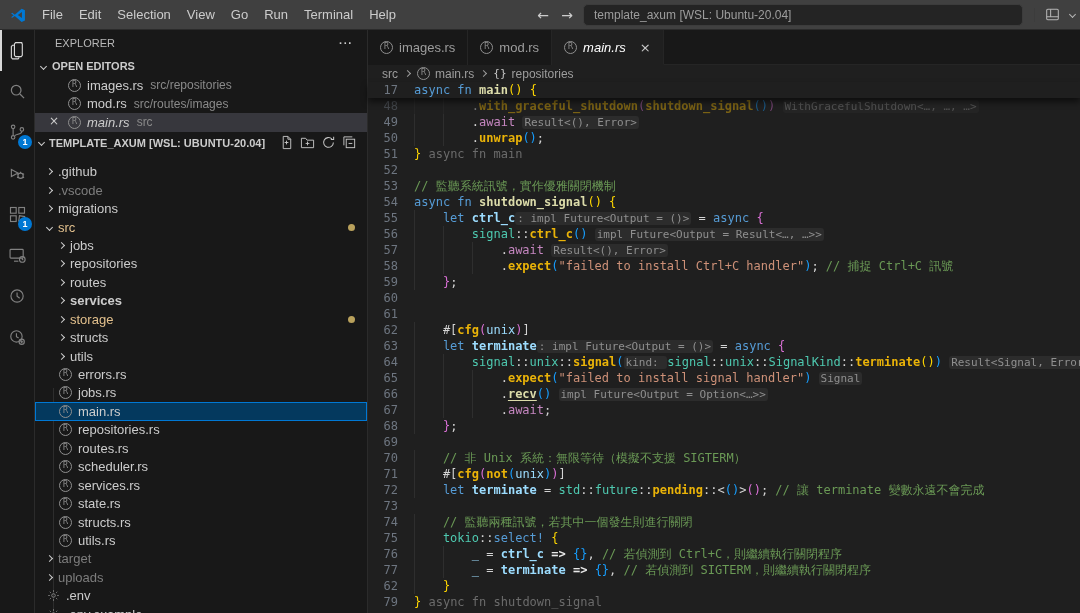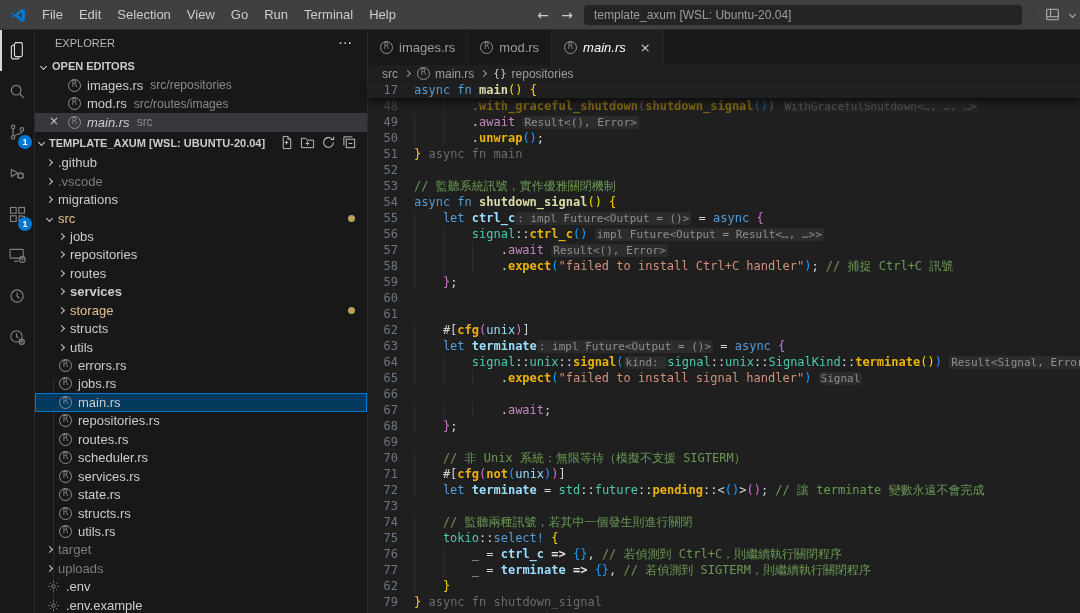--- a/index.html
+++ b/index.html
@@ -237,21 +237,21 @@
           <svg width="15" height="15" viewBox="0 0 16 16" fill="none" stroke="currentColor" stroke-width="1">
             <rect x="4.5" y="4.5" width="9" height="9"></rect>
             <path d="M7 9h4"></path>
             <path d="M2 11V2h9"></path>
           </svg>
         </span>
     </span>
   </div>
   <div style="position:relative">
     <div class="treeguide"></div>
-  <div class="tree-row" style="padding-left: 12px;">
+  <div class="tree-row" style="padding-left: 12px; margin-top: 9px;">
         <span class="chev"></span>
         <span>.github</span>
       </div>
       <div class="tree-row" style="padding-left: 12px;">
         <span class="chev"></span>
         <span class="t-ignored">.vscode</span>
       </div>
       <div class="tree-row" style="padding-left: 12px;">
         <span class="chev"></span>
         <span>migrations</span>
@@ -406,21 +406,21 @@
         <div class="cl"><span class="ln">56</span><span class="ct"><span class="g"></span><span class="g"></span><span class="ty">signal</span><span class="pn">::</span><span class="fn">ctrl_c</span><span class="b3">()</span><span class="pn"> </span><span class="inl">impl Future&lt;Output = Result&lt;…, …&gt;&gt;</span></span></div>
         <div class="cl"><span class="ln">57</span><span class="ct"><span class="g"></span><span class="g"></span><span class="g"></span><span class="pn">.</span><span class="ctl">await</span><span class="pn"> </span><span class="inl">Result&lt;(), Error&gt;</span></span></div>
         <div class="cl"><span class="ln">58</span><span class="ct"><span class="g"></span><span class="g"></span><span class="g"></span><span class="pn">.</span><span class="fn">expect</span><span class="b3">(</span><span class="st">"failed to install Ctrl+C handler"</span><span class="b3">)</span><span class="pn">; </span><span class="cm">// 捕捉 Ctrl+C 訊號</span></span></div>
         <div class="cl"><span class="ln">59</span><span class="ct"><span class="g"></span><span class="b2">}</span><span class="pn">;</span></span></div>
         <div class="cl"><span class="ln">60</span><span class="ct"></span></div>
         <div class="cl"><span class="ln">61</span></div>
         <div class="cl"><span class="ln">62</span><span class="ct"><span class="g"></span><span class="pn">#[</span><span class="fn">cfg</span><span class="b2">(</span><span class="vr">unix</span><span class="b2">)</span><span class="pn">]</span></span></div>
         <div class="cl"><span class="ln">63</span><span class="ct"><span class="g"></span><span class="kw">let </span><span class="vb">terminate</span><span class="inl">: impl Future&lt;Output = ()&gt;</span><span class="pn"> = </span><span class="kw">async </span><span class="b2">{</span></span></div>
         <div class="cl"><span class="ln">64</span><span class="ct"><span class="g"></span><span class="g"></span><span class="ty">signal</span><span class="pn">::</span><span class="ty">unix</span><span class="pn">::</span><span class="fn">signal</span><span class="b3">(</span><span class="inp">kind: </span><span class="ty">signal</span><span class="pn">::</span><span class="ty">unix</span><span class="pn">::</span><span class="ty">SignalKind</span><span class="pn">::</span><span class="fn">terminate</span><span class="b1">()</span><span class="b3">)</span><span class="pn"> </span><span class="inl">Result&lt;Signal, Error&gt;</span></span></div>
         <div class="cl"><span class="ln">65</span><span class="ct"><span class="g"></span><span class="g"></span><span class="g"></span><span class="pn">.</span><span class="fn">expect</span><span class="b3">(</span><span class="st">"failed to install signal handler"</span><span class="b3">)</span><span class="pn"> </span><span class="inl">Signal</span></span></div>
-        <div class="cl"><span class="ln">66</span></div>
+        <div class="cl"><span class="ln">66</span><span class="ct"><span class="g"></span><span class="g"></span><span class="g"></span><span class="pn">.</span><span class="fnu">recv</span><span class="b3">()</span><span class="pn"> </span><span class="inl">impl Future&lt;Output = Option&lt;…&gt;&gt;</span></span></div>
         <div class="cl"><span class="ln">67</span><span class="ct"><span class="g"></span><span class="g"></span><span class="g"></span><span class="pn">.</span><span class="ctl">await</span><span class="pn">;</span></span></div>
         <div class="cl"><span class="ln">68</span><span class="ct"><span class="g"></span><span class="b2">}</span><span class="pn">;</span></span></div>
         <div class="cl"><span class="ln">69</span><span class="ct"></span></div>
         <div class="cl"><span class="ln">70</span><span class="ct"><span class="g"></span><span class="cm">// 非 Unix 系統：無限等待（模擬不支援 SIGTERM）</span></span></div>
         <div class="cl"><span class="ln">71</span><span class="ct"><span class="g"></span><span class="pn">#[</span><span class="fn">cfg</span><span class="b2">(</span><span class="fn">not</span><span class="b3">(</span><span class="vr">unix</span><span class="b3">)</span><span class="b2">)</span><span class="pn">]</span></span></div>
         <div class="cl"><span class="ln">72</span><span class="ct"><span class="g"></span><span class="kw">let </span><span class="vb">terminate</span><span class="pn"> = </span><span class="ty">std</span><span class="pn">::</span><span class="ty">future</span><span class="pn">::</span><span class="fn">pending</span><span class="pn">::&lt;</span><span class="b3">()</span><span class="pn">&gt;</span><span class="b2">()</span><span class="pn">; </span><span class="cm">// 讓 terminate 變數永遠不會完成</span></span></div>
         <div class="cl"><span class="ln">73</span><span class="ct"></span></div>
         <div class="cl"><span class="ln">74</span><span class="ct"><span class="g"></span><span class="cm">// 監聽兩種訊號，若其中一個發生則進行關閉</span></span></div>
         <div class="cl"><span class="ln">75</span><span class="ct"><span class="g"></span><span class="ty">tokio</span><span class="pn">::</span><span class="kw">select!</span><span class="pn"> </span><span class="b1">{</span></span></div>
         <div class="cl"><span class="ln">76</span><span class="ct"><span class="g"></span><span class="g"></span><span class="vr">_</span><span class="pn"> = </span><span class="vb">ctrl_c</span><span class="op"> =&gt; </span><span class="b3">{}</span><span class="pn">, </span><span class="cm">// 若偵測到 Ctrl+C，則繼續執行關閉程序</span></span></div>

